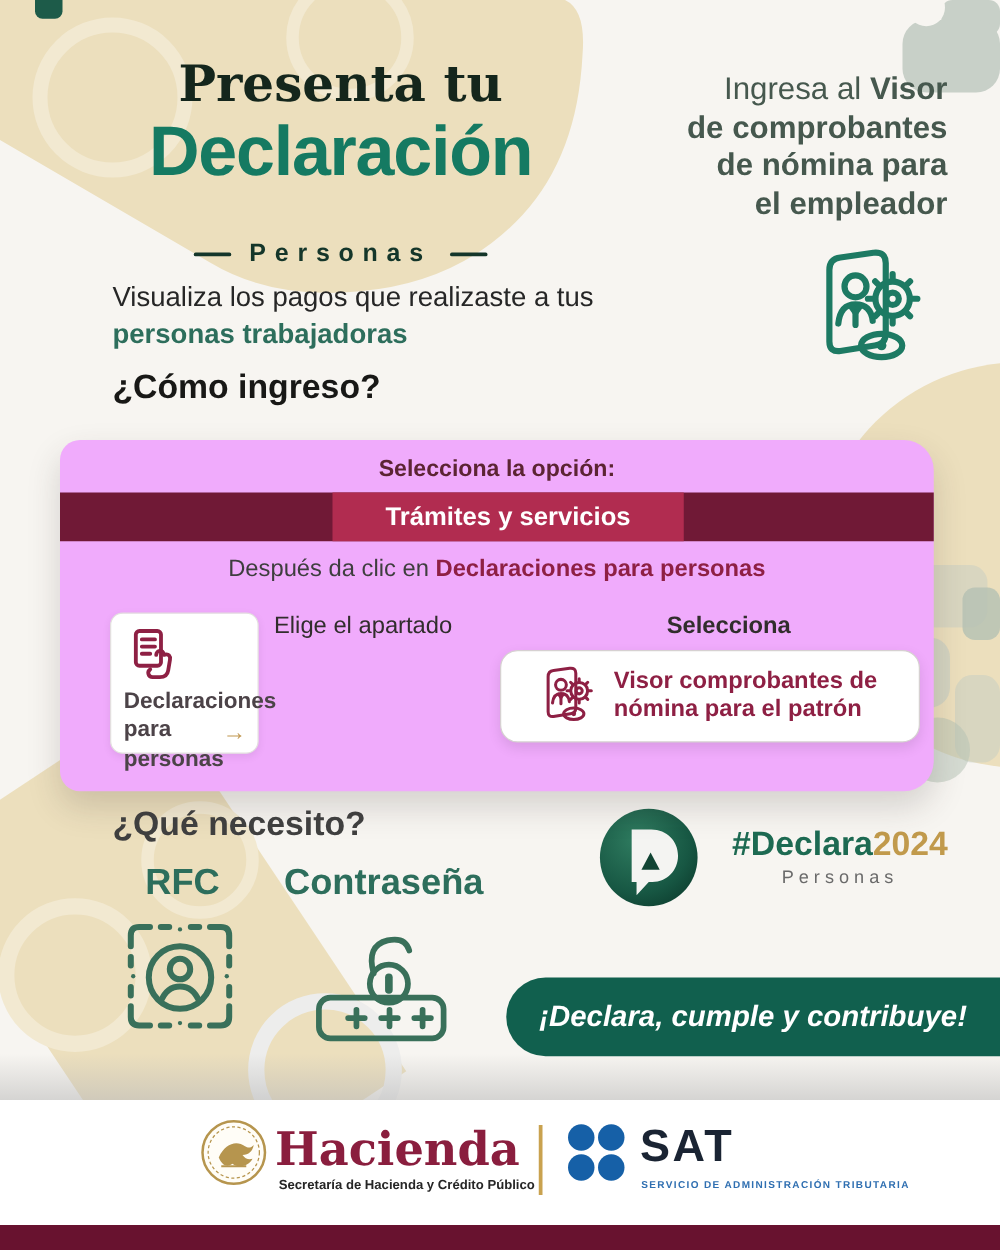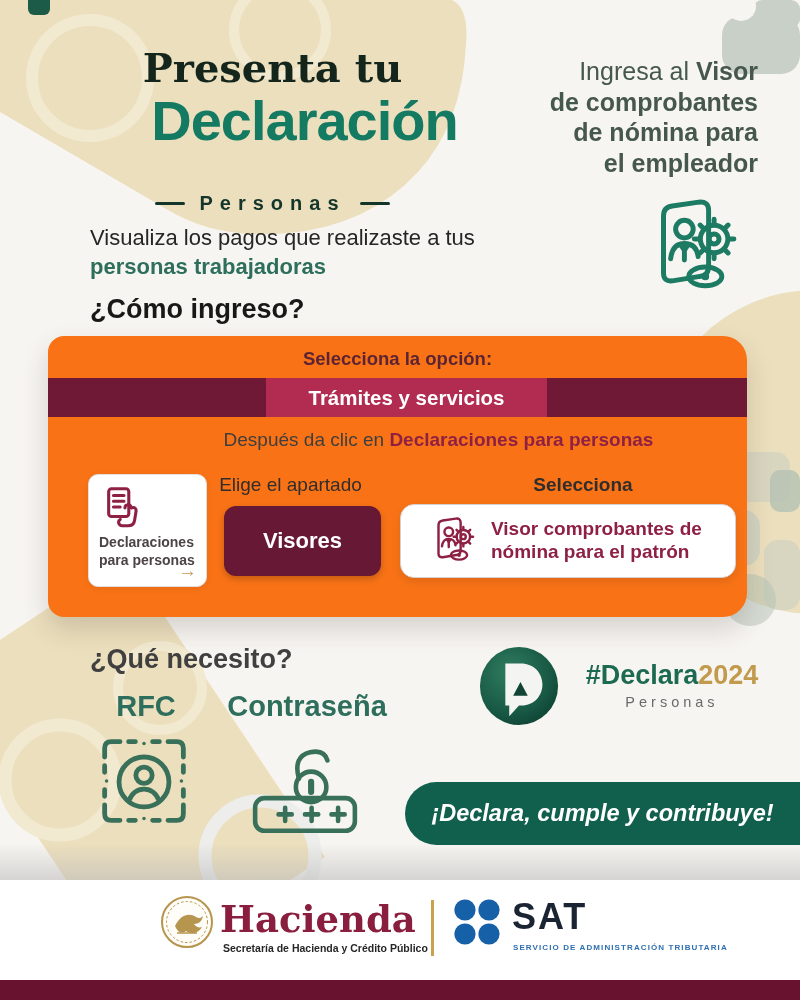--- a/index.html
+++ b/index.html
@@ -5,49 +5,49 @@
   html,body{margin:0;padding:0;background:#ffffff;}
   .canvas{position:relative;width:800px;height:1000px;overflow:hidden;background:#f7f5f1;
           font-family:"Liberation Sans",sans-serif;}
   .abs{position:absolute;}
   svg{display:block;}
 
   
   .kicker{left:0;top:44px;width:545px;text-align:center;font-family:"DejaVu Serif",serif;
           font-weight:bold;font-size:40px;color:#14261c;}
   .title1{left:0;top:88px;width:545px;text-align:center;font-weight:bold;font-size:56px;
-          color:#157a62;letter-spacing:-1px;padding-left:32px;}
+          color:#157a62;letter-spacing:-1px;}
   .title2{left:0;top:140px;width:545px;text-align:center;font-weight:bold;font-size:56px;
           color:#157a62;letter-spacing:-1px;}
   .subtitle-row{left:0;top:192px;width:545px;display:flex;align-items:center;justify-content:center;gap:14px;}
   .subtitle{font-size:20px;font-weight:bold;color:#14362a;letter-spacing:7px;}
   .dash{width:30px;height:3px;background:#14362a;border-radius:2px;}
 
   .hdr-right{right:42px;top:56px;width:280px;text-align:right;font-size:25px;line-height:1.22;
              color:#46584e;}
   .hdr-right .b{font-weight:bold;}
 
   .intro{left:90px;top:224px;font-size:22px;color:#262626;line-height:1.3;}
   .intro .b{font-weight:bold;color:#2d6e5c;}
 
   .h-how{left:90px;top:294px;font-size:27px;font-weight:bold;color:#181816;}
   .h-need{left:90px;top:644px;font-size:27px;font-weight:bold;color:#404040;}
 
   
-  .card{left:48px;top:336px;width:699px;height:281px;background:#f97316;border-radius:16px 24px 24px 16px;
+  .card{left:48px;top:352px;width:699px;height:281px;background:#f0abfc;border-radius:16px 24px 24px 16px;
         box-shadow:0 12px 26px rgba(60,50,50,.18);z-index:3;}
   .sel-label{left:0;top:12px;width:699px;text-align:center;font-size:18.5px;font-weight:600;color:#5c2433;}
   .bar{left:0;top:42px;width:699px;height:39px;background:#701936;}
   .bar-btn{left:218px;top:0;width:281px;height:39px;background:#b12c50;display:flex;align-items:center;
            justify-content:center;color:#fff;font-size:20.5px;font-weight:600;cursor:pointer;}
-  .after{left:0;top:93px;width:699px;text-align:center;font-size:19px;color:#3e3e3e;padding-left:41px;}
+  .after{left:0;top:93px;width:699px;text-align:center;font-size:19px;color:#3e3e3e;}
   .after .b{font-weight:bold;color:#8e2044;}
   .tile{left:40px;top:138px;width:117px;height:111px;background:#fff;border:1px solid #e3dfdf;
         border-radius:10px;box-shadow:0 2px 7px rgba(0,0,0,.07);cursor:pointer;}
-  .tile-label{left:10px;top:58px;width:100px;font-size:14px;font-weight:bold;color:#4c4348;line-height:1.3;}
+  .tile-label{left:10px;top:58px;width:100px;font-size:18px;font-weight:bold;color:#4c4348;line-height:1.3;}
   .tile-arrow{right:9px;bottom:4px;color:#c29a55;font-size:19px;font-weight:bold;}
   .lbl-choose{left:150px;top:138px;width:185px;text-align:center;font-size:19px;font-weight:400;color:#312d2c;}
   .lbl-select{left:460px;top:138px;width:150px;text-align:center;font-size:19px;font-weight:600;color:#312d2c;}
   .btn-visores{left:176px;top:170px;width:157px;height:70px;background:#671834;border-radius:12px;
                display:flex;align-items:center;justify-content:center;color:#fff;font-size:22px;
                font-weight:bold;box-shadow:0 3px 7px rgba(0,0,0,.22);cursor:pointer;}
   .btn-visor-nomina{left:352px;top:168px;width:336px;height:74px;background:#fff;border:1.5px solid #d6d1d1;
                border-radius:14px;box-shadow:0 4px 10px rgba(0,0,0,.10);display:flex;align-items:center;
                gap:12px;padding:0 10px 0 24px;box-sizing:border-box;cursor:pointer;}
   .btn-visor-nomina .txt{font-size:19px;font-weight:bold;color:#8e2044;line-height:1.2;}
@@ -207,21 +207,20 @@
           <use href="#sym-dochand"></use>
         </svg>
       <div class="abs tile-label">
         <span>Declaraciones</span><br>
         <span>para personas</span>
       </div>
       <div class="abs tile-arrow">→</div>
     </div>
 
     <div class="abs lbl-choose">Elige el apartado</div>
-    <div class="abs btn-visores">Visores</div>
 
     <div class="abs lbl-select">Selecciona</div>
     <div class="abs btn-visor-nomina">
       <svg style="color:#8e2044;flex:0 0 auto" width="54" height="54" viewBox="0 0 100 100">
           <use href="#sym-visor"></use>
         </svg>
       <div class="txt">
         <span>Visor comprobantes de</span><br>
         <span>nómina para el patrón</span>
       </div>

